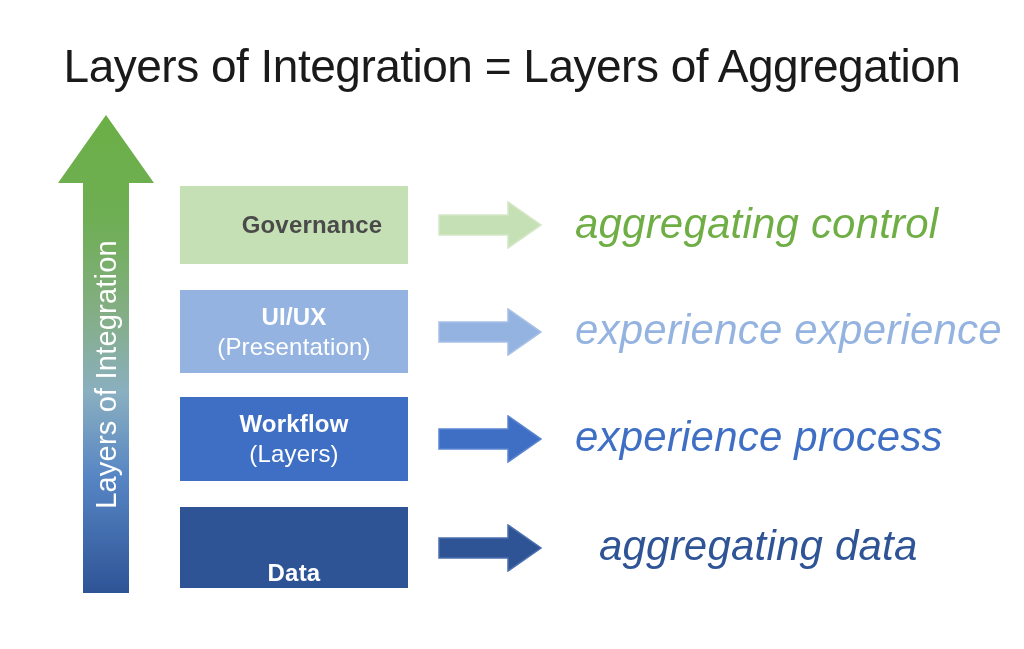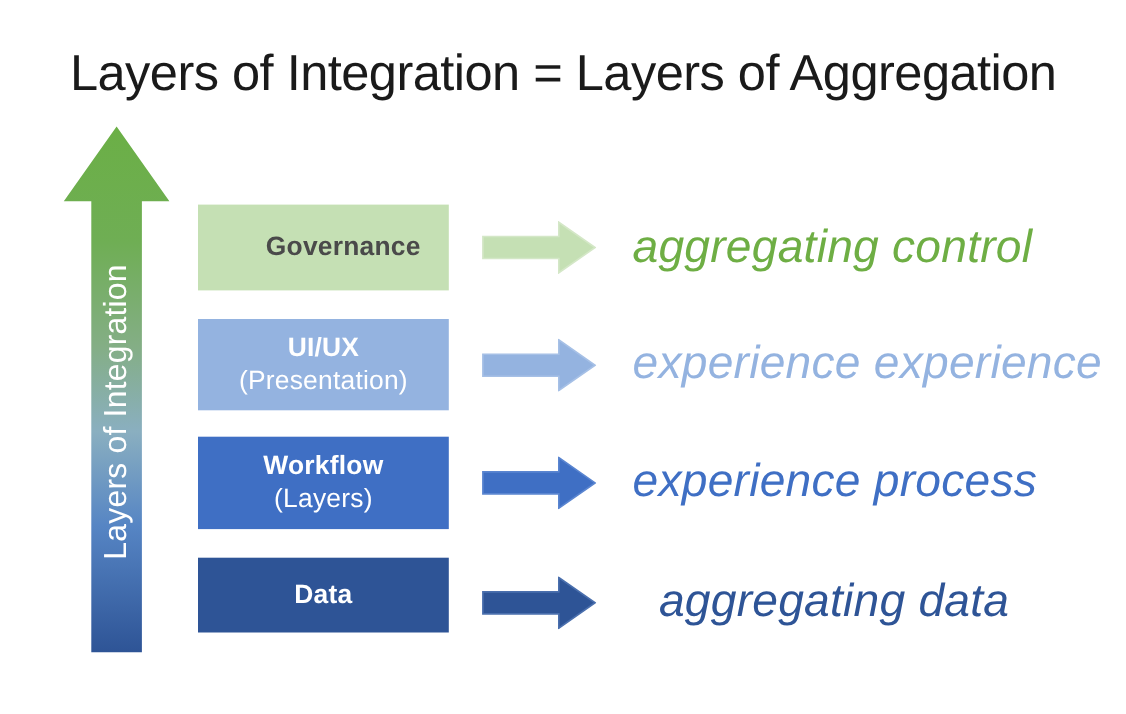--- a/index.html
+++ b/index.html
@@ -124,21 +124,21 @@
   #row-uiux .layer-box { height: 83px; }
   #row-uiux .row-arrow { top: 18px; }
   #row-uiux .row-label { top: 20px; }
 
   #row-workflow { top: 397px; height: 84px; }
   #row-workflow .layer-box { height: 84px; }
   #row-workflow .row-arrow { top: 18px; }
   #row-workflow .row-label { top: 20px; }
 
   #row-data { top: 507px; height: 81px; }
-  #row-data .layer-box { height: 68px; }
+  #row-data .layer-box { height: 81px; justify-content: flex-end; }
   #row-data .row-arrow { top: 17px; }
   #row-data .row-label { top: 19px; }
 </style>
 </head>
 <body>
 
 <div id="title">Layers of Integration = Layers of Aggregation</div>
 
 <div id="vertical-arrow">
   <svg viewBox="0 0 112 482" xmlns="http://www.w3.org/2000/svg">

